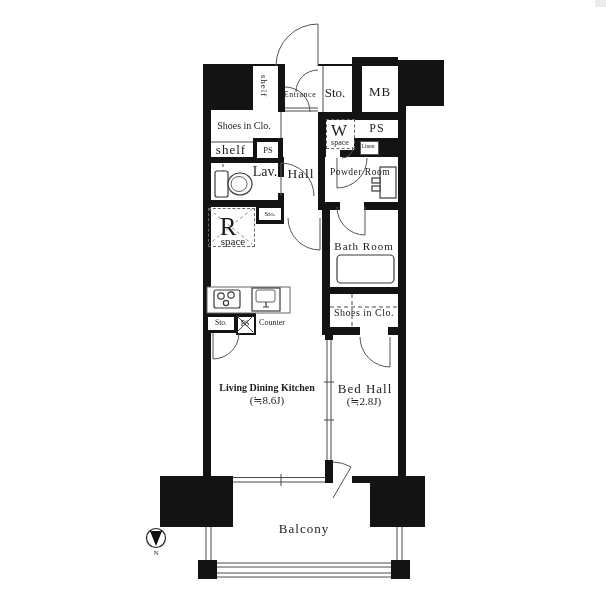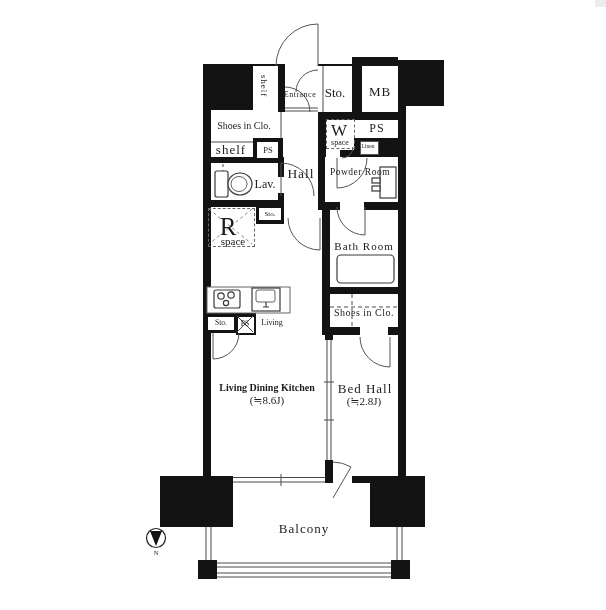--- a/index.html
+++ b/index.html
@@ -148,31 +148,31 @@
   <div class="lbl" style="left:300px;top:95px;font-size:8px;letter-spacing:0.5px;">Entrance</div>
   <div class="lbl" style="left:335px;top:92px;font-size:13px;">Sto.</div>
   <div class="lbl" style="left:380px;top:91px;font-size:13px;letter-spacing:1px;">MB</div>
   <div class="lbl" style="left:244px;top:126px;font-size:10px;">Shoes in Clo.</div>
   <div class="lbl" style="left:231px;top:149px;font-size:13px;letter-spacing:1px;">shelf</div>
   <div class="lbl" style="left:268px;top:150px;font-size:8.5px;">PS</div>
   <div class="lbl" style="left:339px;top:130px;font-size:17px;">W</div>
   <div class="lbl" style="left:340px;top:143px;font-size:8px;">space</div>
   <div class="lbl" style="left:377px;top:128px;font-size:12px;letter-spacing:1px;">PS</div>
   <div class="lbl" style="left:368px;top:147px;font-size:5.5px;">Linen</div>
-  <div class="lbl" style="left:262px;top:184px;font-size:12px;padding-left:6px;">Lav.</div>
+  <div class="lbl" style="left:262px;top:172px;font-size:14px;padding-left:6px;">Lav.</div>
   <div class="lbl" style="left:301px;top:174px;font-size:13.5px;letter-spacing:1px;">Hall</div>
   <div class="lbl" style="left:360px;top:173px;font-size:9.5px;letter-spacing:0.5px;">Powder Room</div>
   <div class="lbl" style="left:270px;top:214px;font-size:7px;">Sto.</div>
   <div class="lbl" style="left:228px;top:226px;font-size:25px;">R</div>
   <div class="lbl" style="left:233px;top:241px;font-size:11px;">space</div>
   <div class="lbl" style="left:364px;top:246px;font-size:11px;letter-spacing:1px;">Bath Room</div>
   <div class="lbl" style="left:364px;top:313px;font-size:10px;letter-spacing:0.5px;">Shoes in Clo.</div>
   <div class="lbl" style="left:221px;top:323px;font-size:7.5px;">Sto.</div>
   <div class="lbl" style="left:245px;top:324px;font-size:7.5px;">PS</div>
-  <div class="lbl" style="left:272px;top:323px;font-size:8px;">Living</div>
+  <div class="lbl" style="left:272px;top:323px;font-size:8px;">Counter</div>
   <div class="lbl" style="left:267px;top:388px;font-size:10px;font-weight:bold;">Living Dining Kitchen</div>
   <div class="lbl" style="left:267px;top:400px;font-size:11px;">(≒8.6J)</div>
   <div class="lbl" style="left:365px;top:388px;font-size:13px;letter-spacing:1px;">Bed Hall</div>
   <div class="lbl" style="left:364px;top:401px;font-size:11px;">(≒2.8J)</div>
   <div class="lbl" style="left:304px;top:528px;font-size:13px;letter-spacing:1px;">Balcony</div>
   <div class="lbl" style="left:156px;top:553px;font-size:6.5px;">N</div>
 
 </div>
 
 </body></html>

